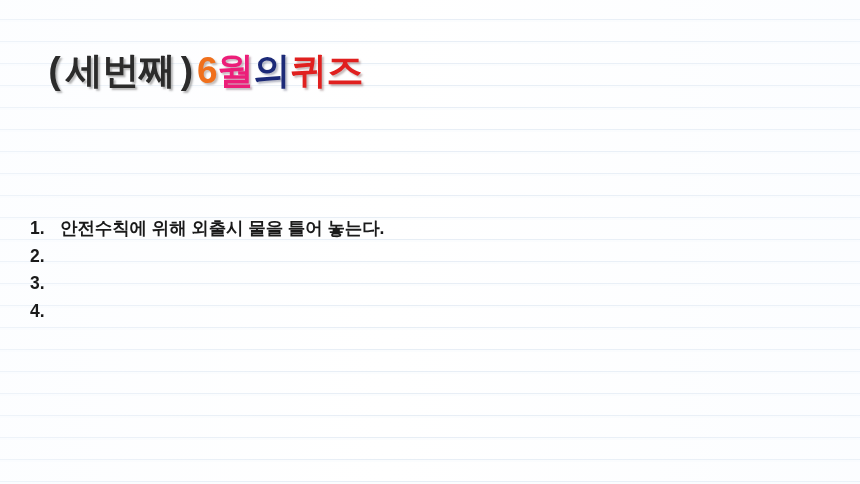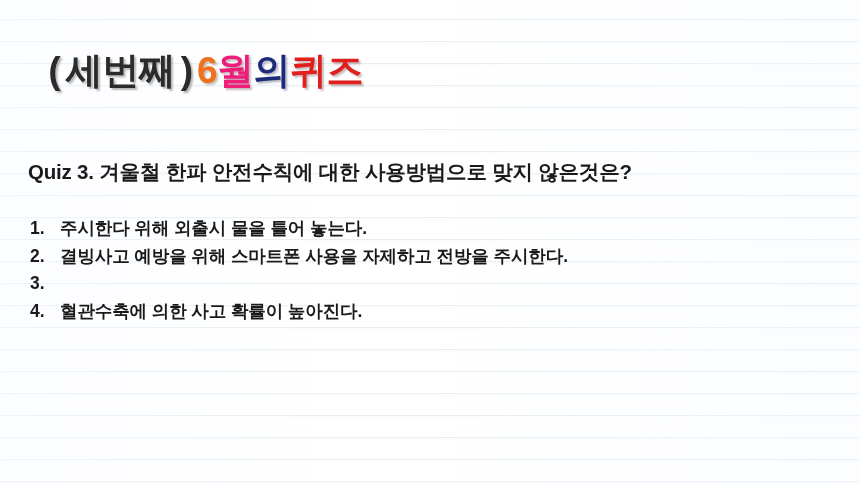--- a/index.html
+++ b/index.html
@@ -118,38 +118,35 @@
 <body>
 
 <div id="slide">
 
   <div id="paper-tint"></div>
 
   <div id="title-block">
     <span class="t-dark">(세번째)</span><span class="gap-sm"></span><span class="t-orange">6</span><span class="t-pink">월</span><span class="t-navy">의</span><span class="gap-sm"></span><span class="t-red">퀴즈</span>
   </div>
 
-  <div id="question">Quiz 3.  겨울철 한파 안전수칙에 대한 사용방법으로 맞지 않은것은?</div>
 
   <div id="options">
 
     <div class="option-row">
       <span class="option-num">1.</span>
-      <span class="option-text">주시한다 위해 외출시 물을 틀어 놓는다.</span>
+      <span class="option-text">안전수칙에 위해 외출시 물을 틀어 놓는다.</span>
     </div>
 
     <div class="option-row">
       <span class="option-num">2.</span>
-      <span class="option-text">결빙사고 예방을 위해 스마트폰 사용을 자제하고 전방을 주시한다.</span>
     </div>
 
     <div class="option-row">
       <span class="option-num">3.</span>
     </div>
 
     <div class="option-row">
       <span class="option-num">4.</span>
-      <span class="option-text">혈관수축에 의한 사고 확률이 높아진다.</span>
     </div>
 
   </div>
 
 </div>
 
 </body></html>

